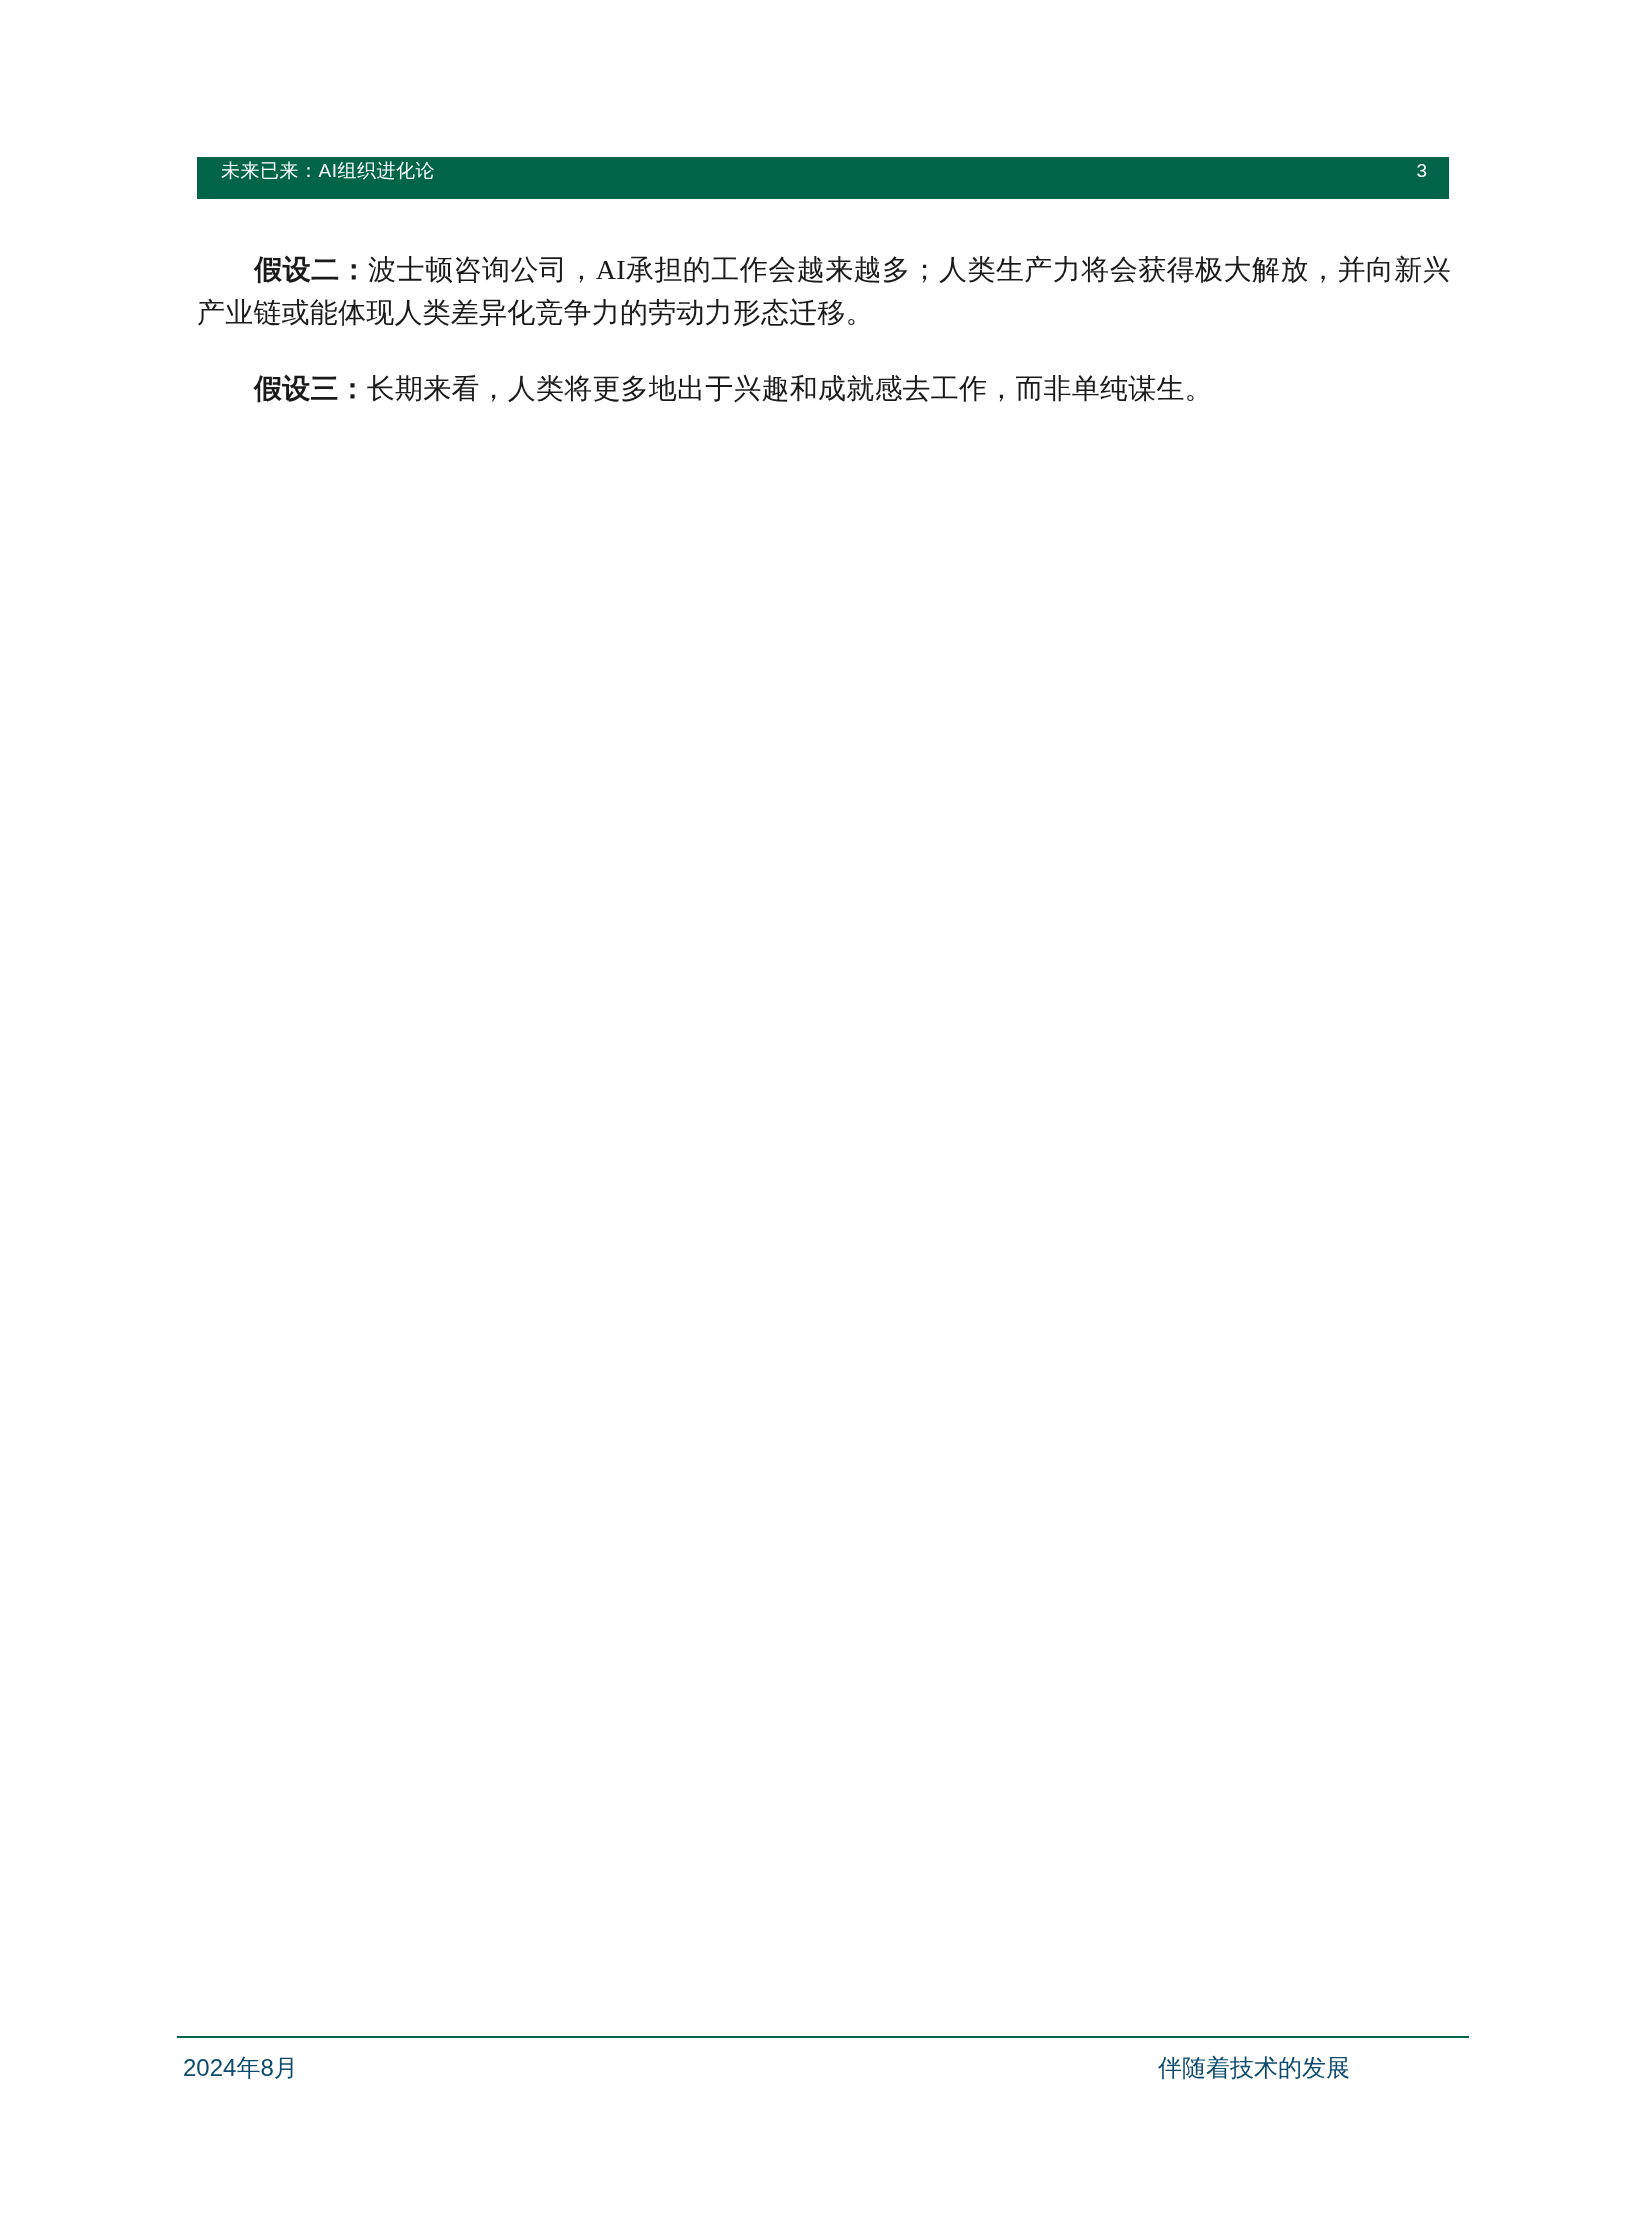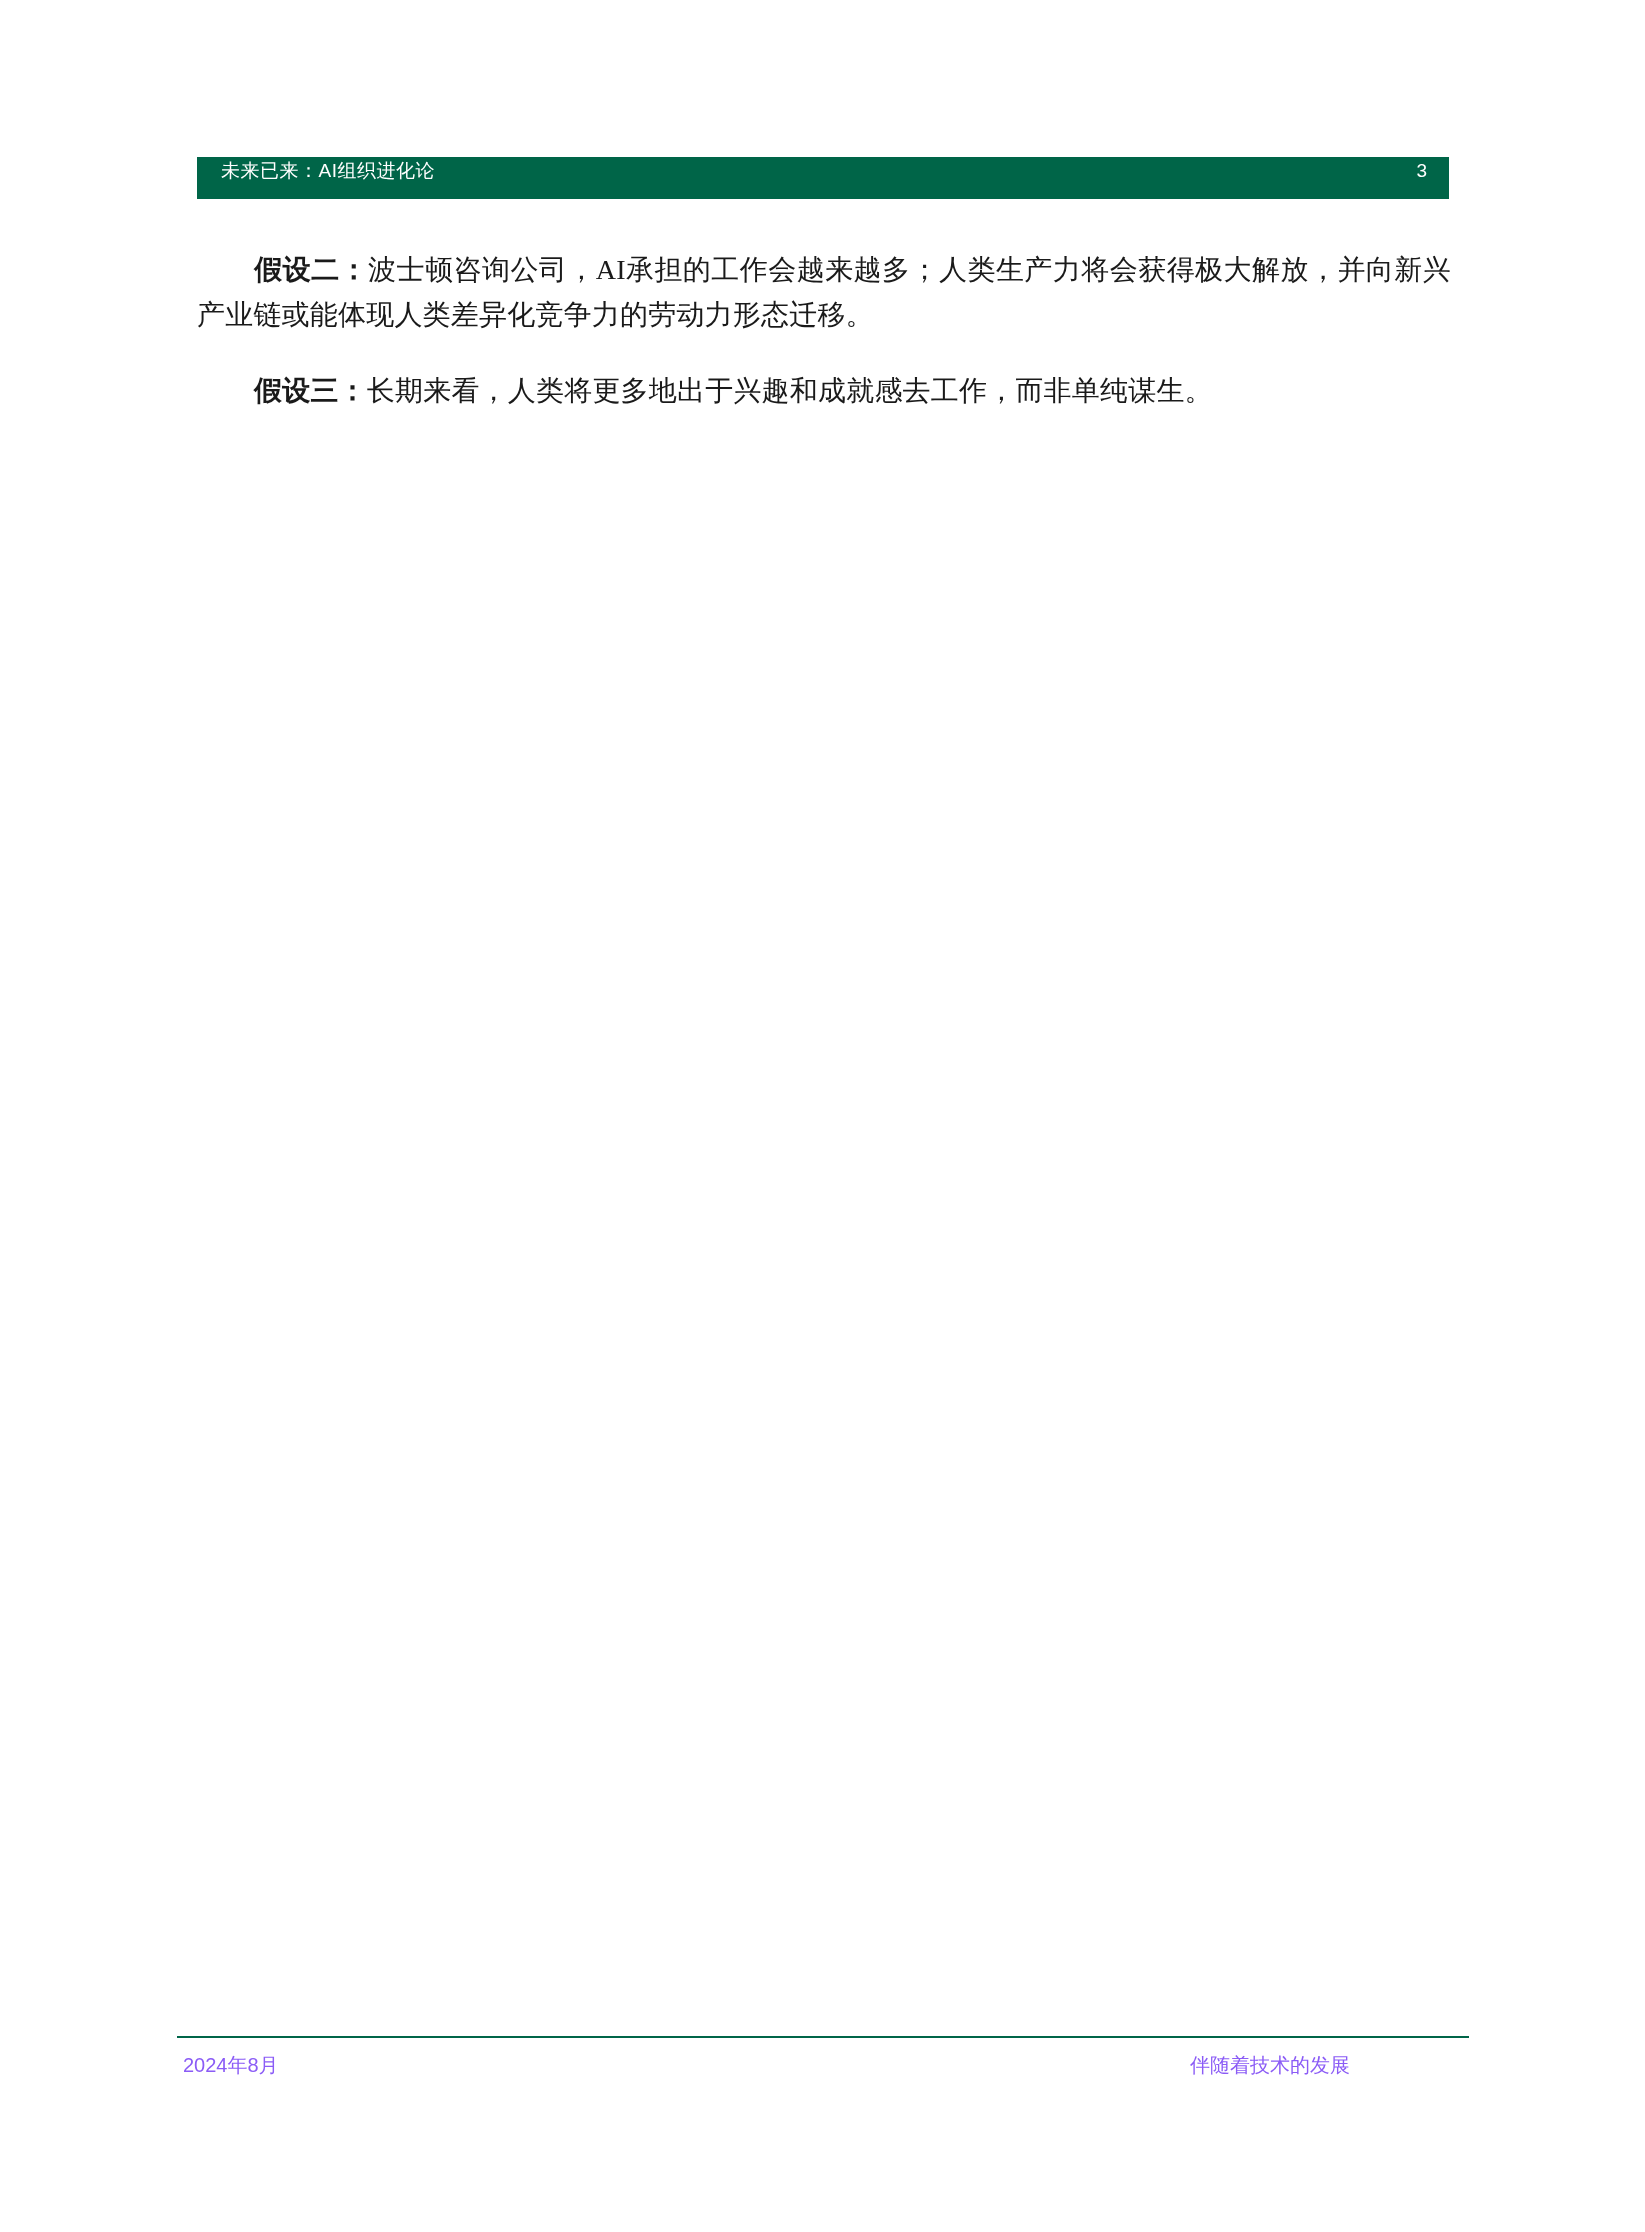--- a/index.html
+++ b/index.html
@@ -70,21 +70,21 @@
     margin: 0 0 34px 0;
     color: #1a1a1a;
     letter-spacing: 0.2px;
   }
   .para .indent {
     display: inline-block;
     width: 57px;
   }
   .para .lead {
     font-weight: bold;
-    font-family: Liberation Mono, monospace;
+    font-family: Liberation Sans, sans-serif;
   }
   .para.last {
     margin-bottom: 0;
   }
   .gap-before {
     margin-top: 34px;
   }
 
   
   .footer-rule {
@@ -97,22 +97,22 @@
   }
   .footer {
     position: absolute;
     left: 177px;
     top: 2052px;
     width: 1292px;
     display: flex;
     align-items: flex-start;
     justify-content: space-between;
     font-family: "Liberation Sans", "DejaVu Sans", sans-serif;
-    font-size: 20px;
-    color: #8b5cf6;
+    font-size: 24px;
+    color: #0c4a6e;
   }
   .footer-left { padding-left: 6px; }
   .footer-right { padding-right: 119px; }
 </style>
 </head>
 <body>
 
 <div class="page">
 
   <div class="header-band">

